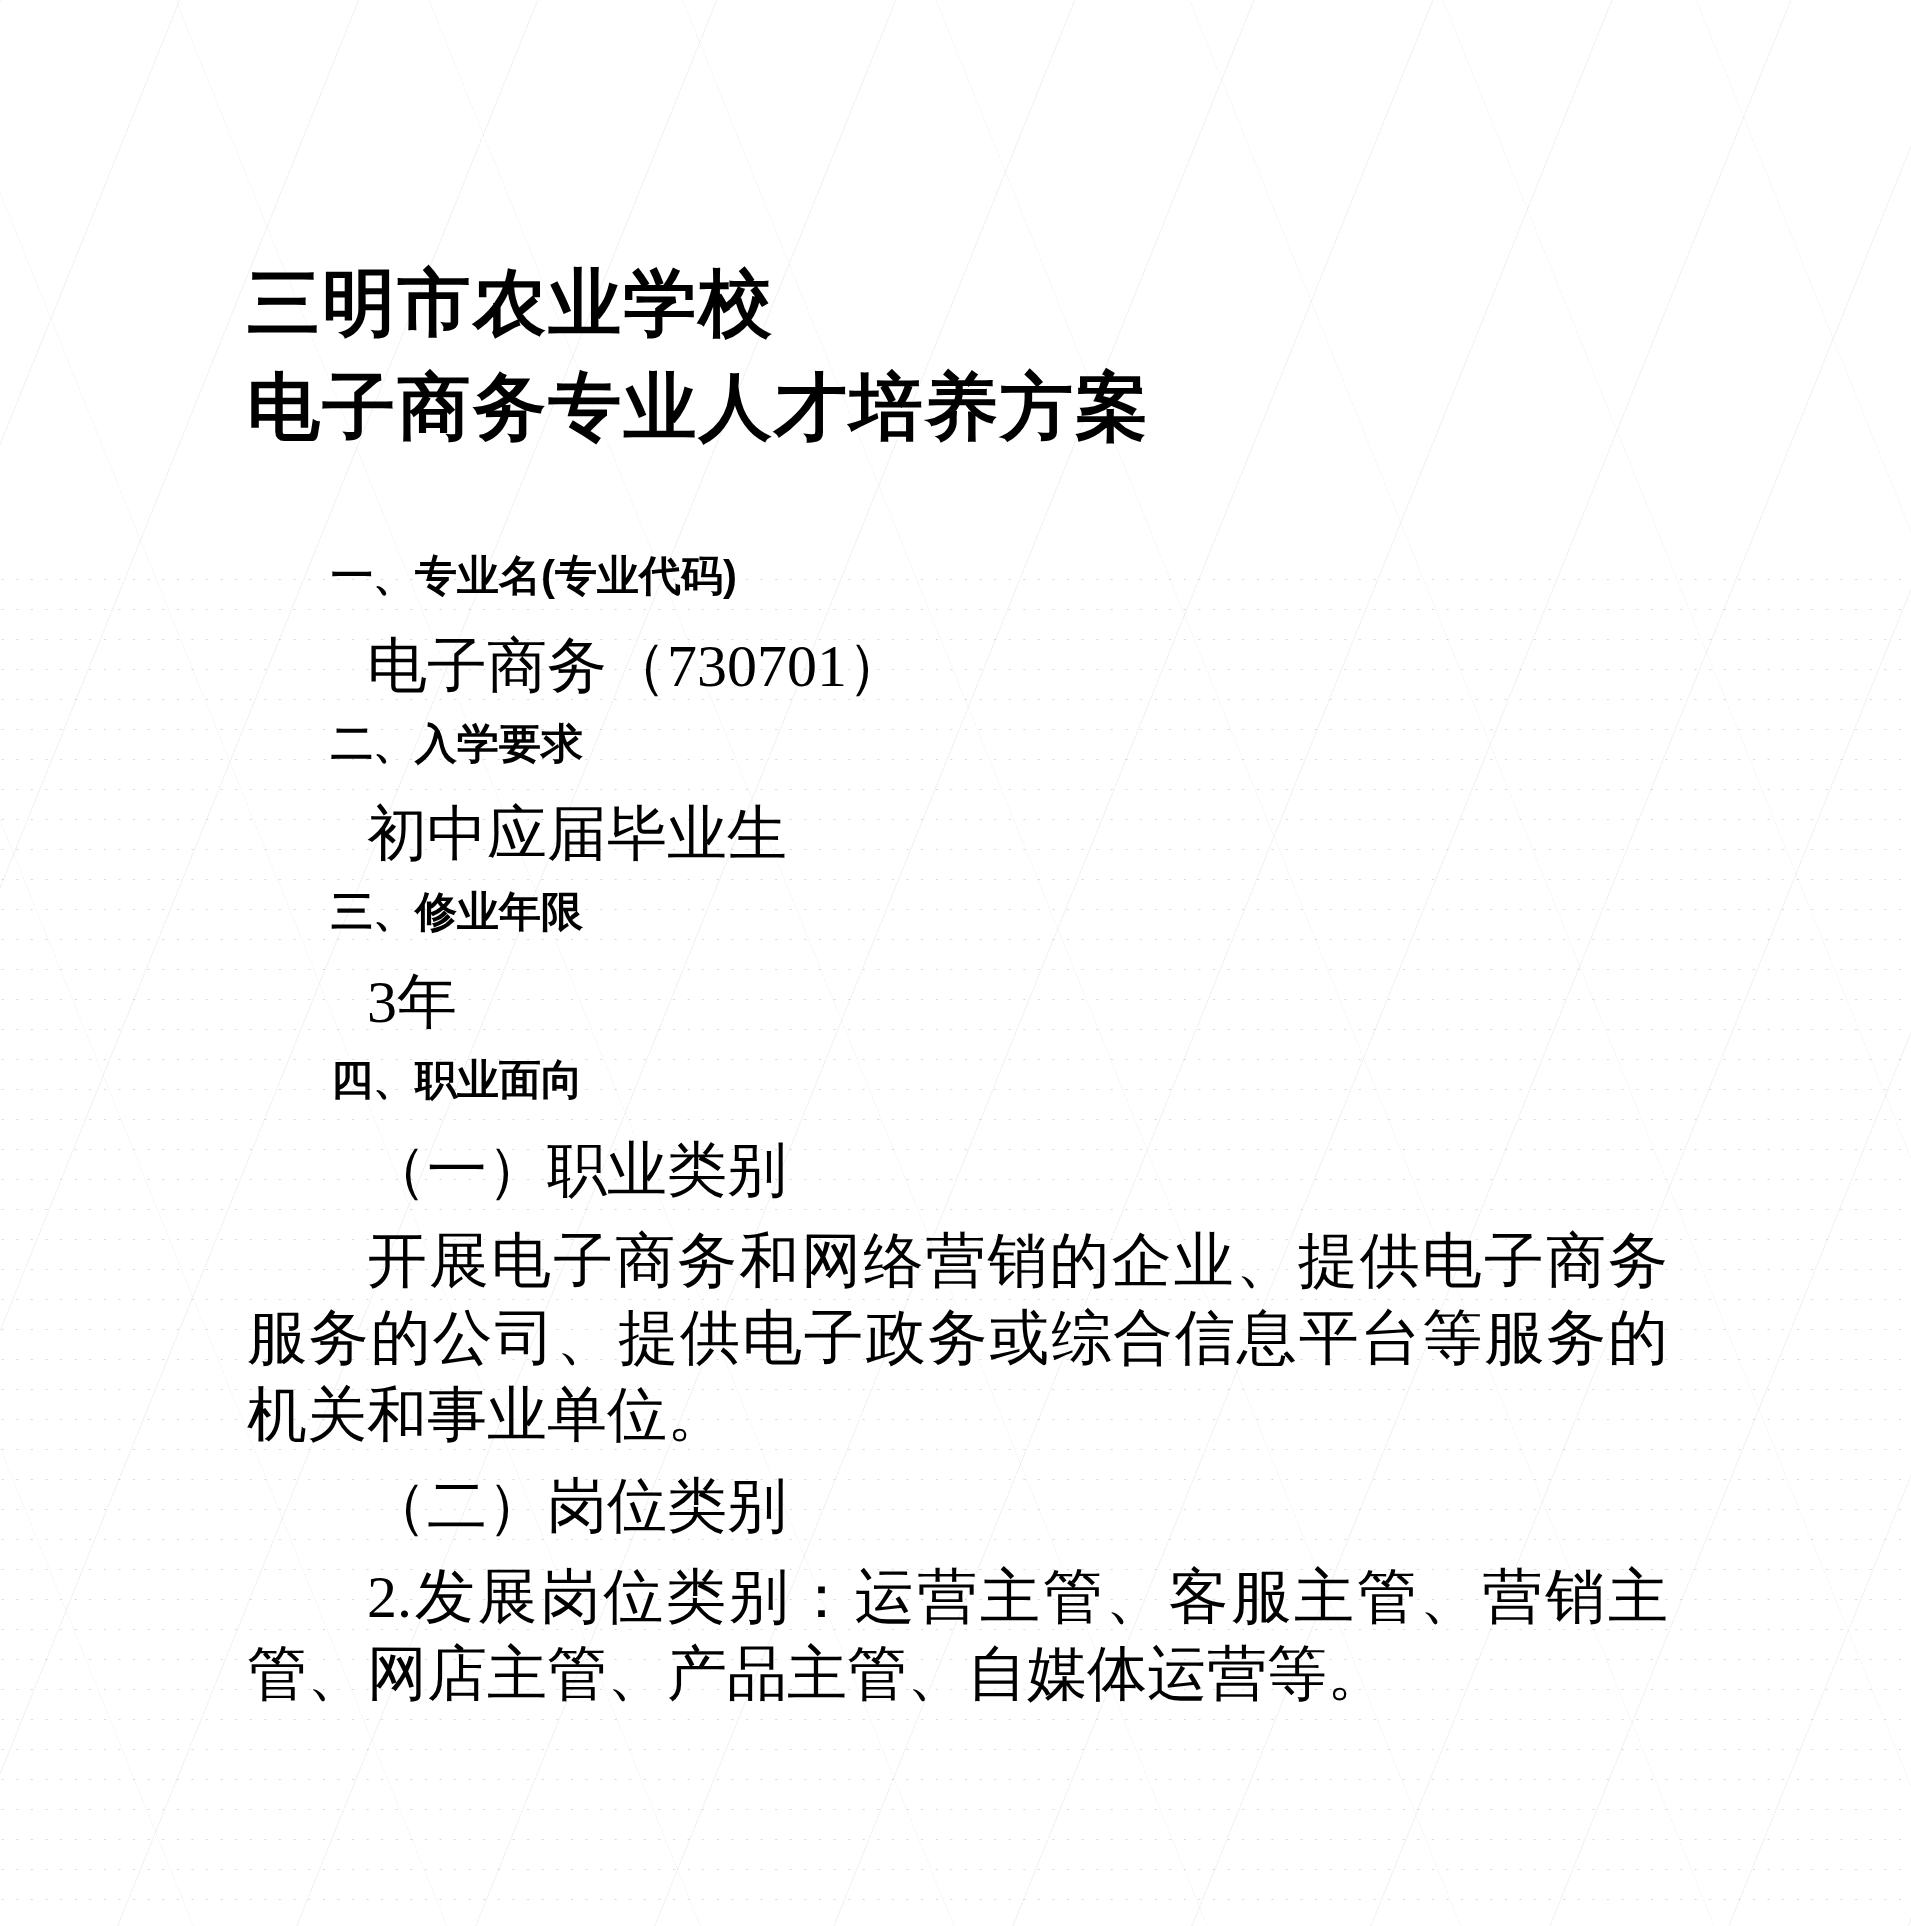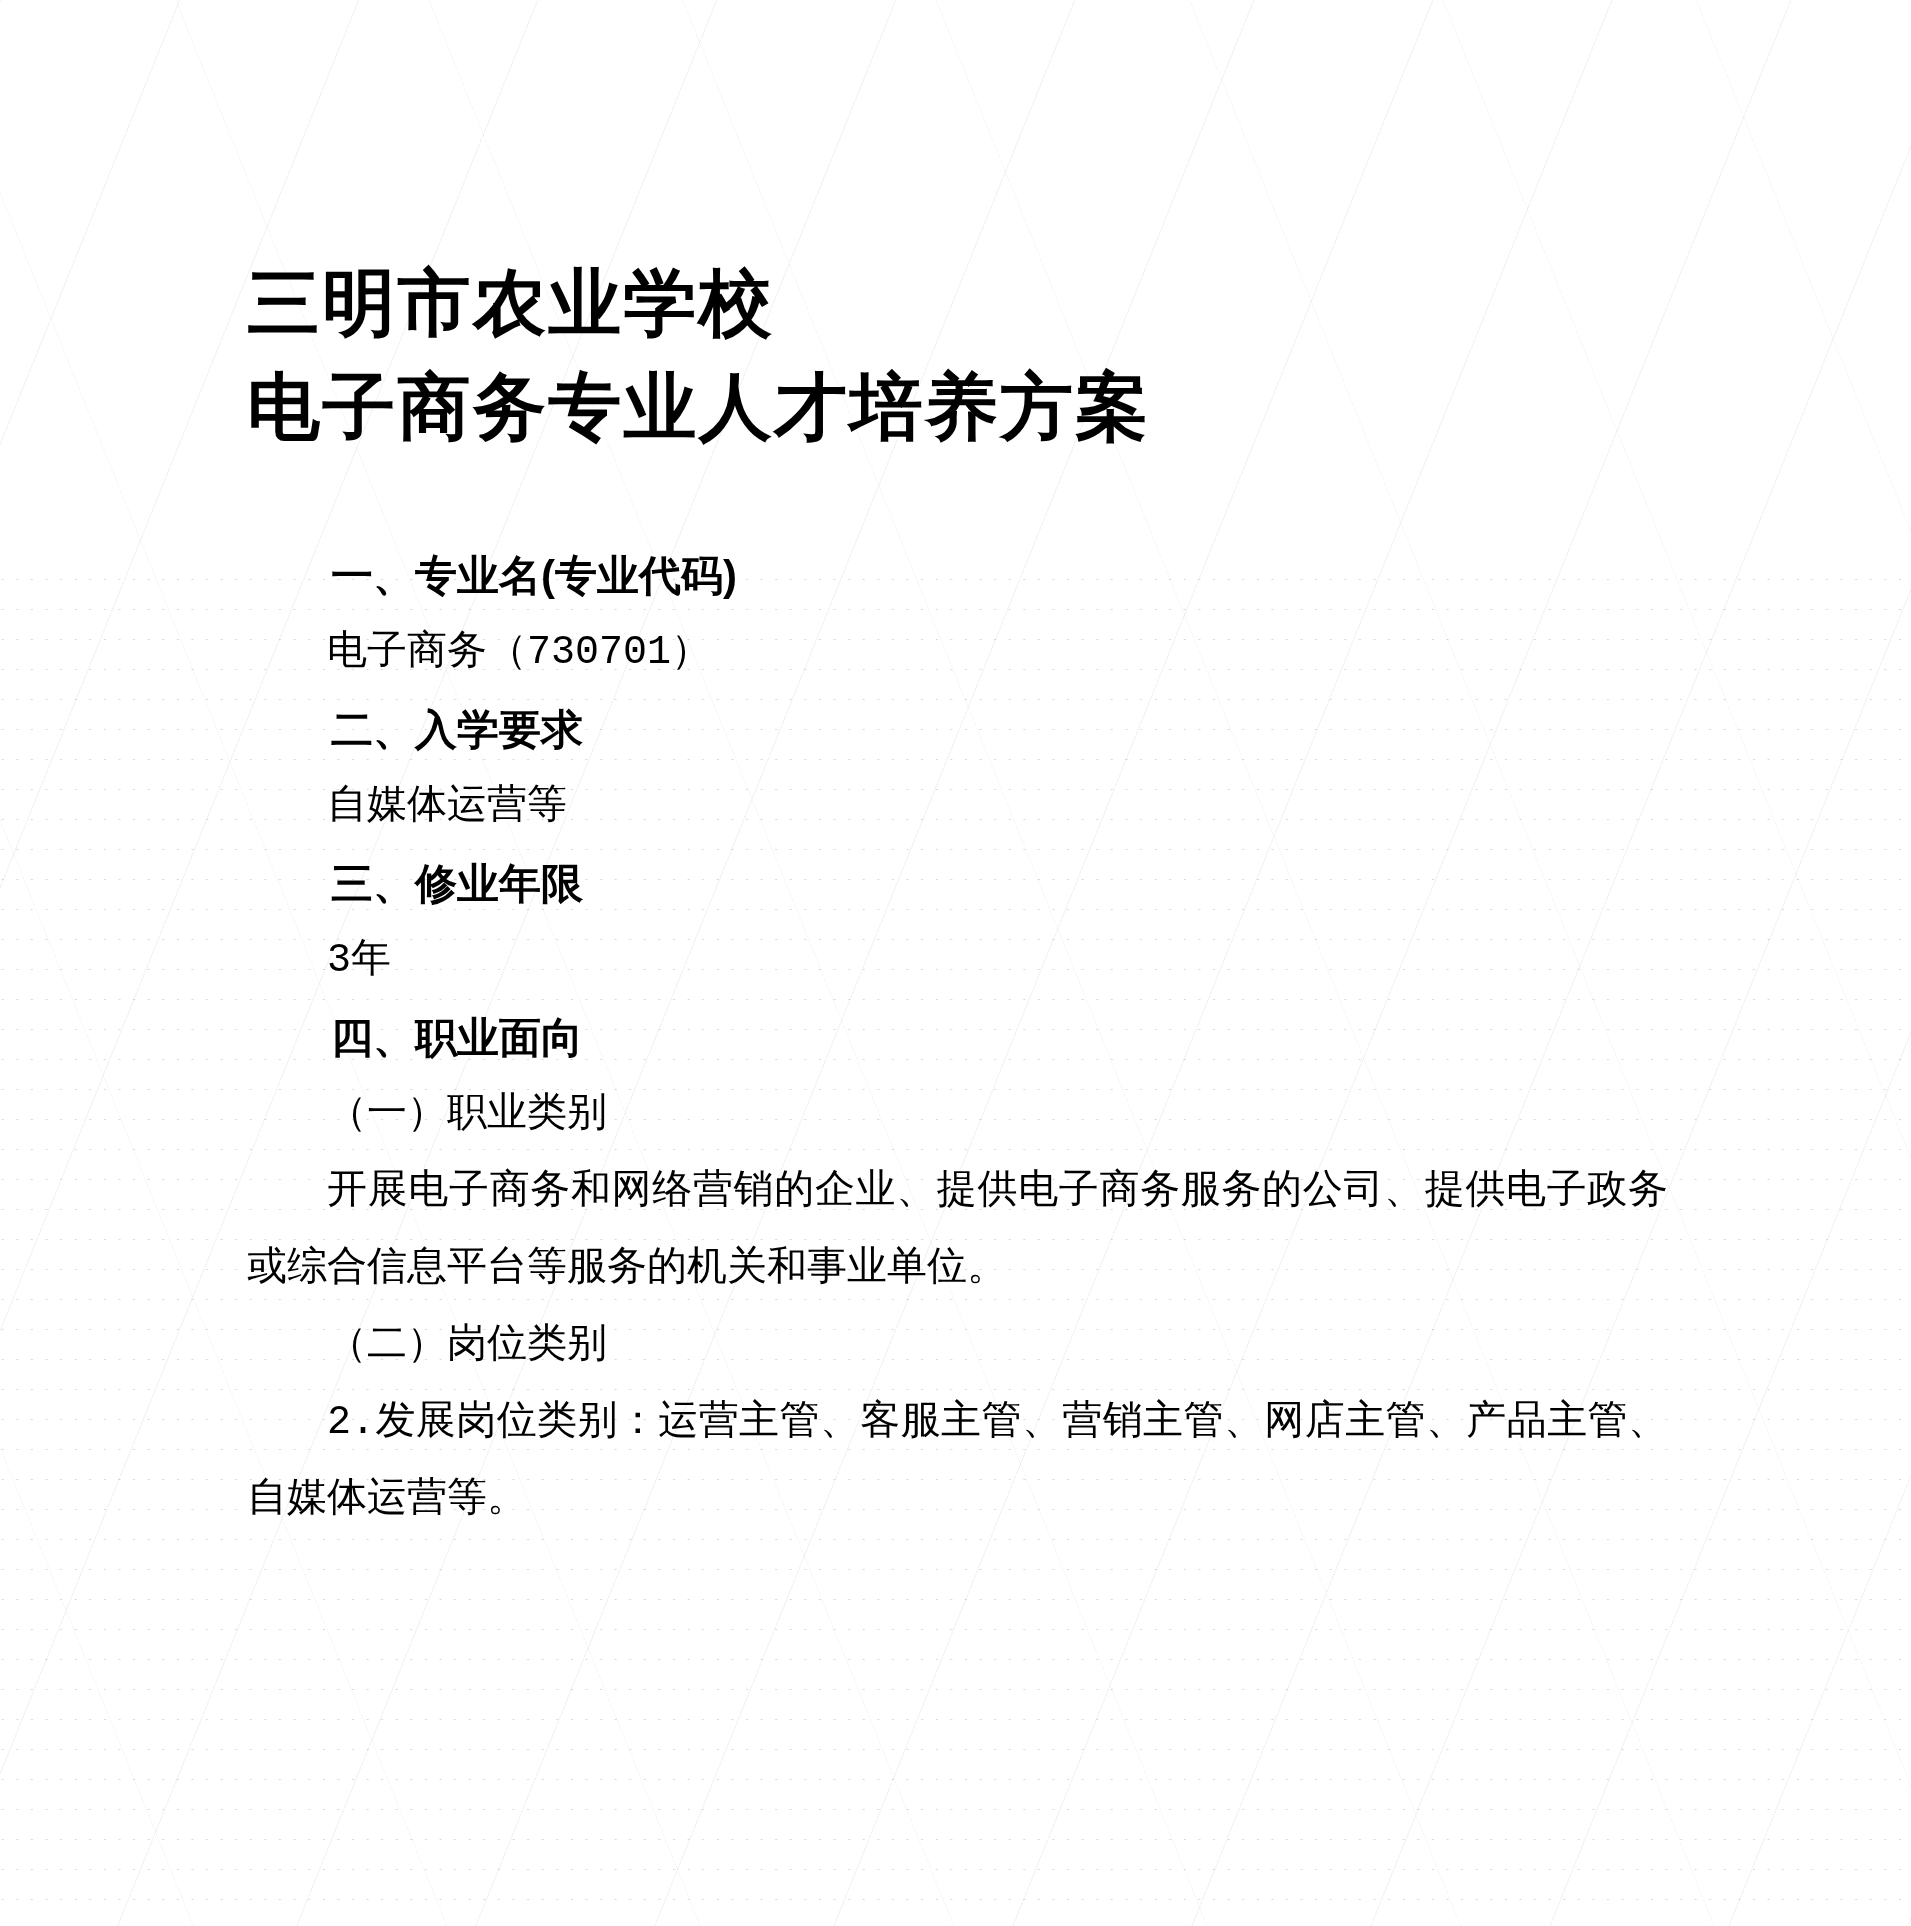--- a/index.html
+++ b/index.html
@@ -61,23 +61,24 @@
     text-justify: inter-character;
     word-break: break-all;
     line-height: 77px;
   }
   .doc p.h {
     font-family: "Liberation Sans", "DejaVu Sans", sans-serif;
     font-weight: 700;
     font-size: 42px;
   }
   .doc p.b {
-    font-family: Liberation Mono, monospace;
+    font-family: Liberation Serif, serif;
     font-weight: 400;
-    font-size: 40px;
+    font-size: 60px;
+    margin-top: 14px;
   }
 </style>
 </head>
 <body>
 
 <div class="page">
 
   <div class="diag-texture"></div>
   <div class="dot-texture"></div>
 
@@ -85,21 +86,21 @@
 
     <header class="title-block">
       <div>三明市农业学校</div>
       <div>电子商务专业人才培养方案</div>
     </header>
 
     <main class="doc">
       <p class="h">一、专业名(专业代码)</p>
       <p class="b">电子商务（730701）</p>
       <p class="h">二、入学要求</p>
-      <p class="b">自媒体运营等</p>
+      <p class="b">初中应届毕业生</p>
       <p class="h">三、修业年限</p>
       <p class="b">3年</p>
       <p class="h">四、职业面向</p>
       <p class="b">（一）职业类别</p>
       <p class="b">开展电子商务和网络营销的企业、提供电子商务服务的公司、提供电子政务或综合信息平台等服务的机关和事业单位。</p>
       <p class="b">（二）岗位类别</p>
       <p class="b">2.发展岗位类别：运营主管、客服主管、营销主管、网店主管、产品主管、自媒体运营等。</p>
 
     </main>
 

